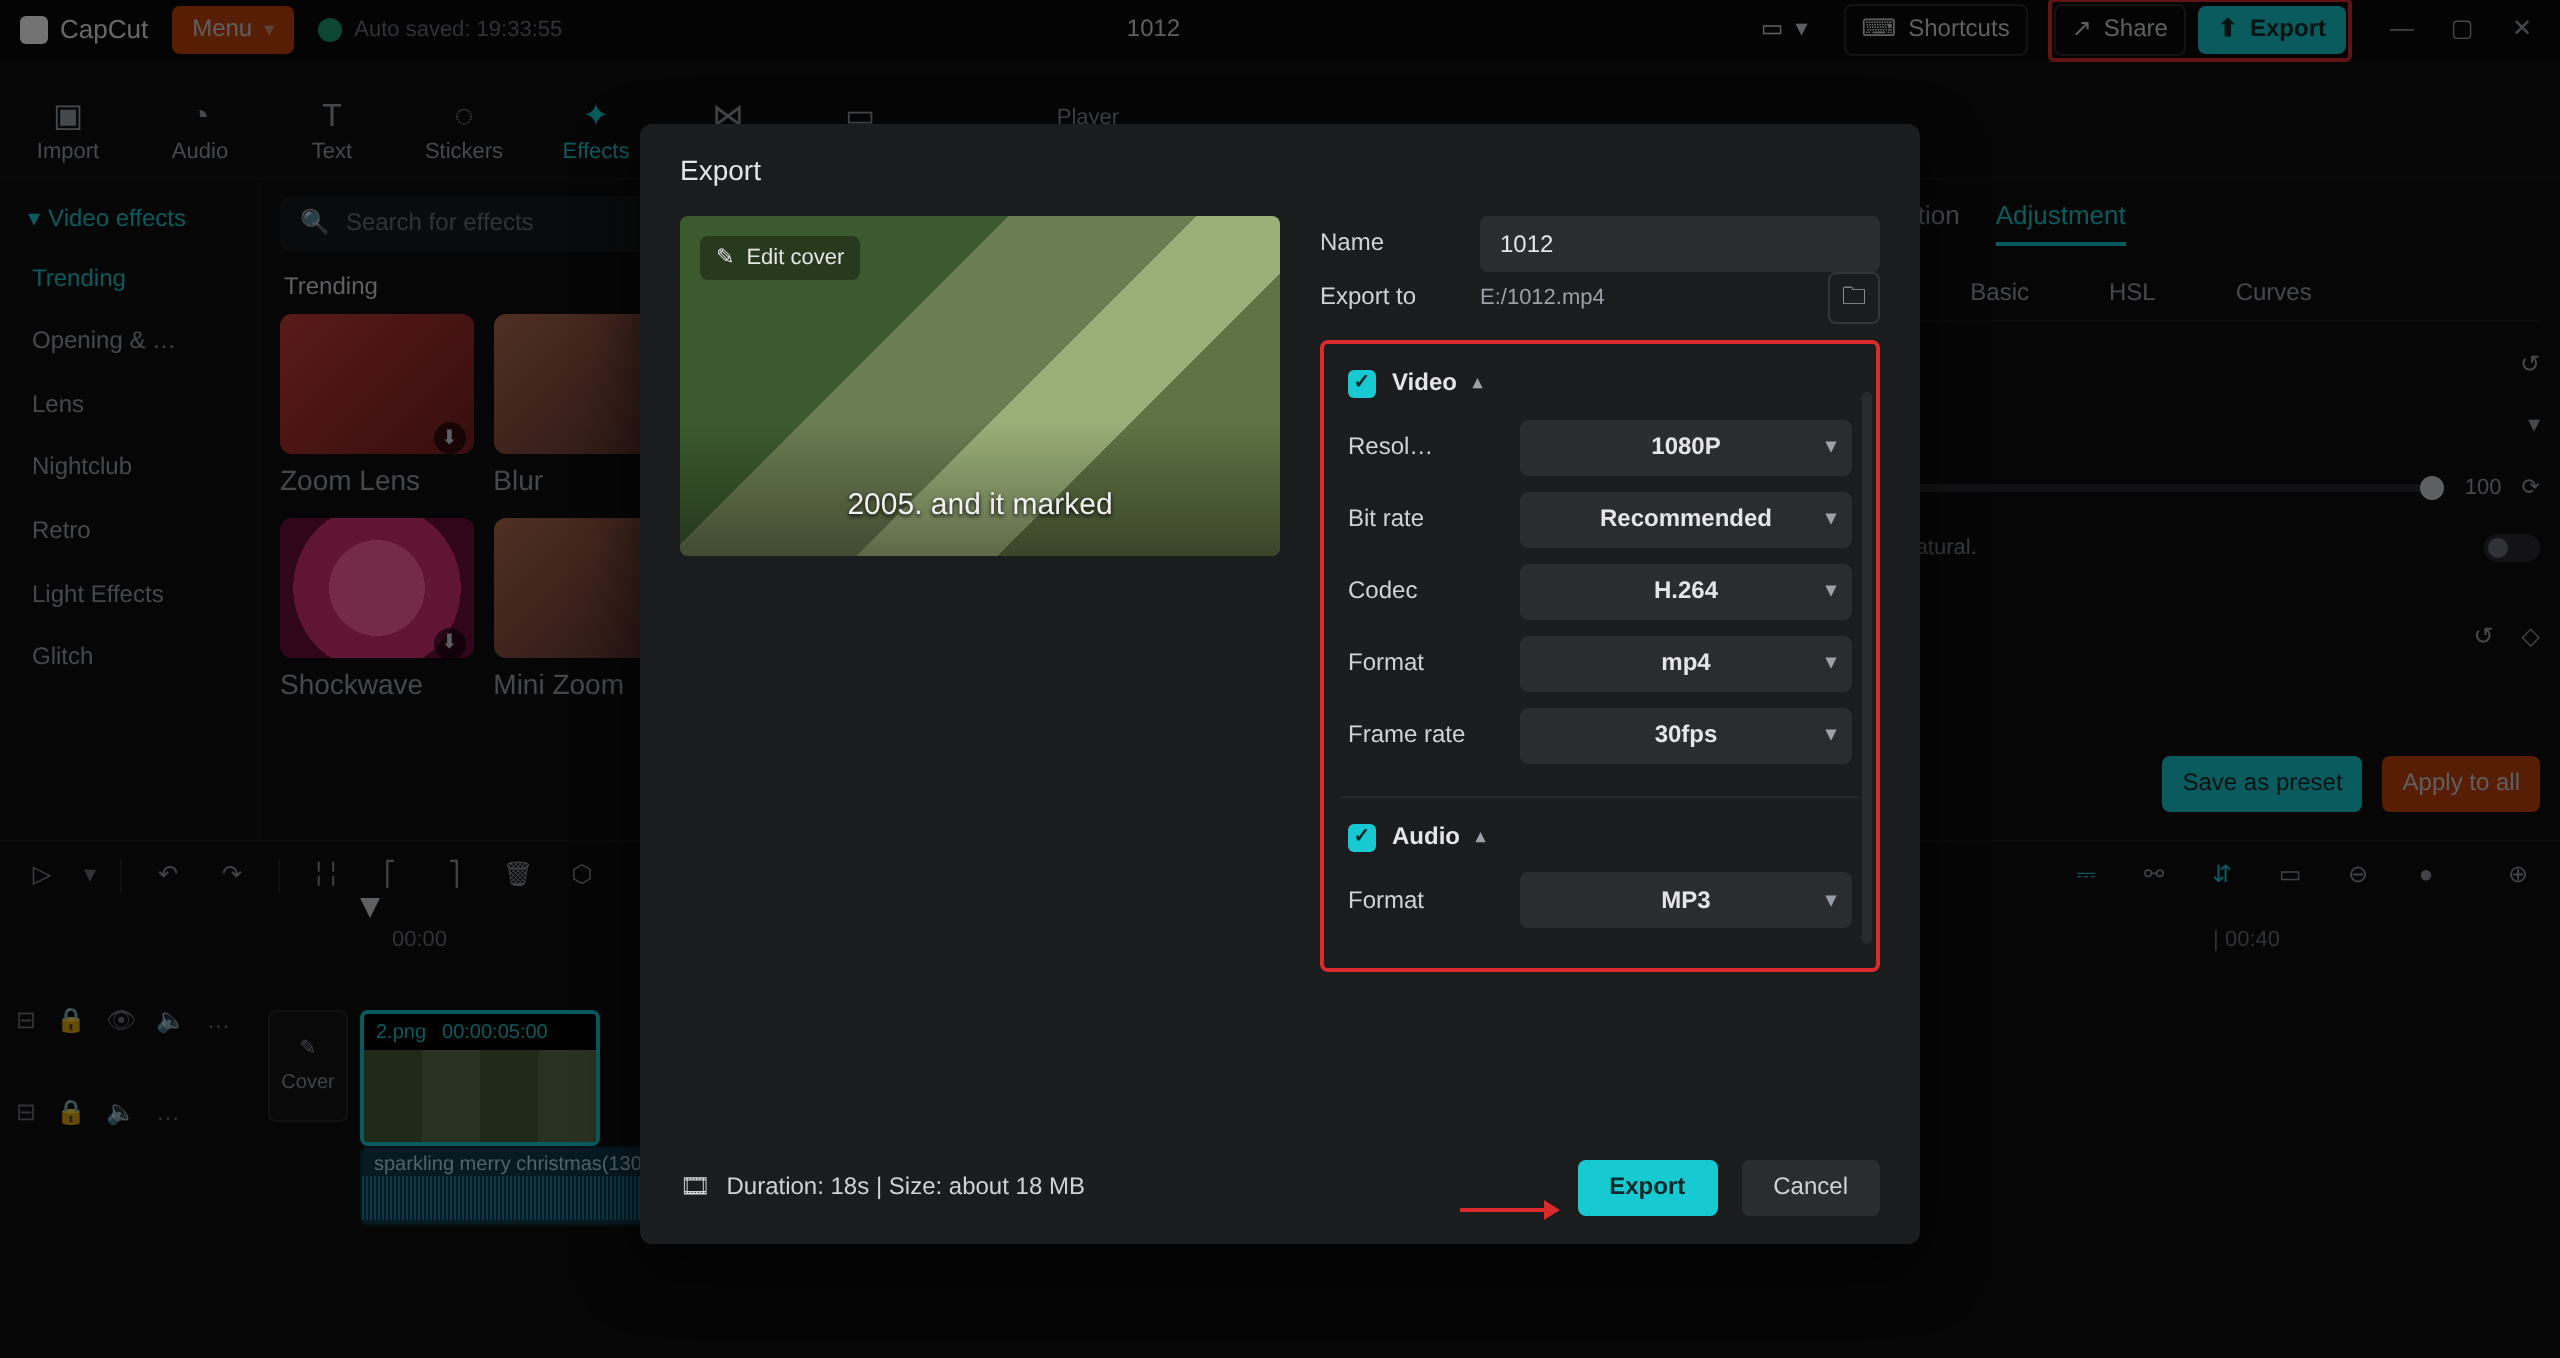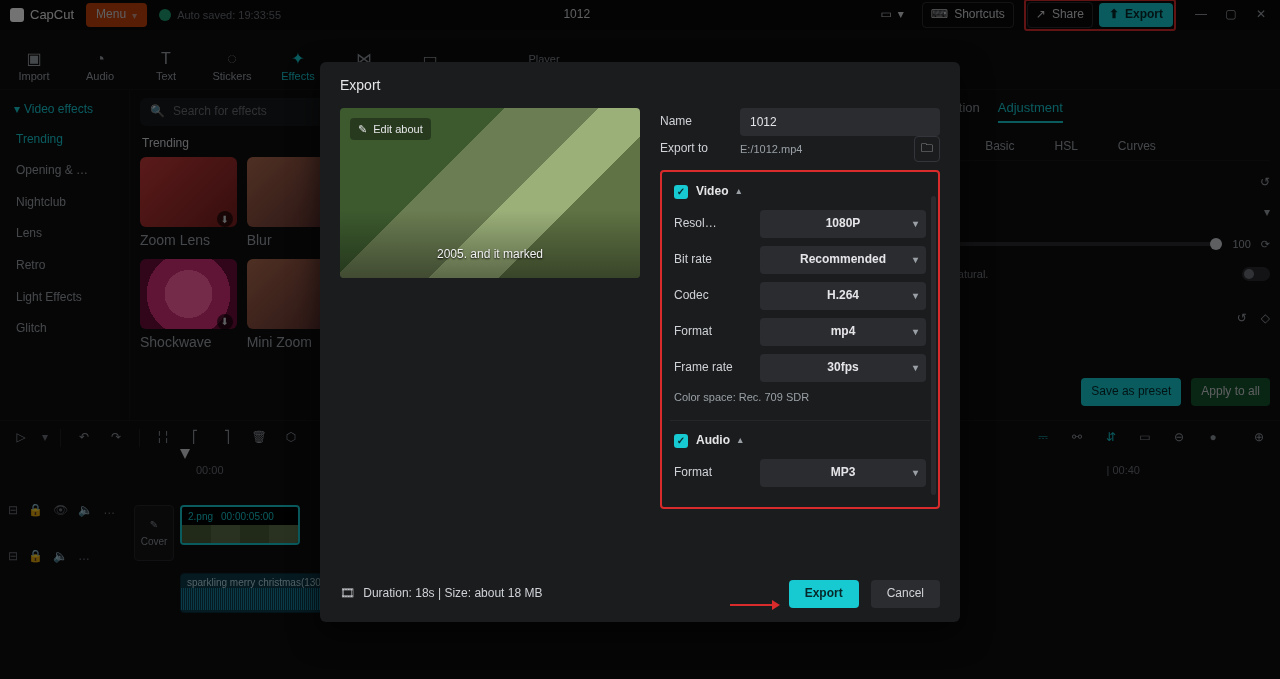--- a/index.html
+++ b/index.html
@@ -59,57 +59,57 @@
   .thumb .cap{margin-top:4px;font-size:14px;color:#9aa0a6;}
   .thumb .dl{position:absolute;right:4px;bottom:22px;width:16px;height:16px;border-radius:50%;background:rgba(0,0,0,.6);display:flex;align-items:center;justify-content:center;color:#cfd2d6;font-size:10px;}
   .player{grid-column:3;grid-row:2;padding:10px;color:#8e949b;}
   .rightpanel{grid-column:4;grid-row:2;padding:6px 10px;border-left:1px solid #141517;display:flex;flex-direction:column;gap:6px;}
   .rtabs{display:flex;gap:18px;font-size:13px;color:#9aa0a6;padding:4px 0;}
   .rtabs .rt.active{color:var(--accent);border-bottom:2px solid var(--accent);padding-bottom:4px;}
   .rsubtabs{display:flex;gap:40px;justify-content:center;font-size:12px;color:#9aa0a6;padding:6px 0;border-bottom:1px solid #17181a;}
   .rrow{display:flex;align-items:center;justify-content:flex-end;gap:10px;margin-top:auto;padding:8px 0;}
   .pill{padding:6px 10px;border-radius:4px;font-size:12px;}
   .pill.accent{background:var(--accent);color:#07282a;}
-  .pill.ghost{background:#14532d;color:#cfd2d6;}
+  .pill.ghost{background:#c2410c;color:#cfd2d6;}
   .slider-row{display:flex;align-items:center;gap:10px;color:#9aa0a6;font-size:11px;padding:10px 0;}
   .slider{flex:1;height:4px;border-radius:2px;background:#2b2c30;position:relative;}
   .slider .dot{position:absolute;right:0;top:-4px;width:12px;height:12px;border-radius:50%;background:#cfd2d6;}
   .hint{color:#7a8087;font-size:11px;}
   .switch{width:28px;height:14px;border-radius:10px;background:#2b2c30;position:relative;}
   .switch::after{content:"";position:absolute;left:2px;top:2px;width:10px;height:10px;border-radius:50%;background:#6b6f76;}
   
   .bottom{position:absolute;left:0;right:0;bottom:0;height:259px;border-top:1px solid #16171a;display:grid;grid-template-columns:130px 1fr;grid-template-rows:34px 30px 1fr;}
   .btools{grid-column:1/3;display:flex;align-items:center;gap:10px;padding:0 10px;}
   .btools .sep{width:1px;height:18px;background:#202124;margin:0 2px;}
   .btools .tb{width:22px;height:22px;display:flex;align-items:center;justify-content:center;color:#8e949b;border-radius:4px;}
   .btools .right{margin-left:auto;display:flex;gap:12px;align-items:center;}
   .ruler{grid-column:2;display:flex;align-items:center;padding:0 10px;color:#6b6f76;font-size:11px;position:relative;}
   .ruler .play{position:absolute;left:50px;top:-6px;width:10px;height:10px;background:#cfd2d6;clip-path:polygon(50% 100%,0 0,100% 0);}
   .tracks{grid-column:2;position:relative;padding:8px;}
   .trackctl{grid-column:1;grid-row:3;display:flex;flex-direction:column;gap:30px;padding:18px 8px;color:#6b6f76;}
   .trackctl .row{display:flex;gap:10px;align-items:center;}
-  .clip{position:absolute;height:40px;border-radius:4px;overflow:hidden;}
+  .clip{position:absolute;height:68px;border-radius:4px;overflow:hidden;}
   .clip.vid{left:50px;top:20px;width:120px;border:2px solid var(--accent);}
   .clip.vid .hdr{position:absolute;left:0;right:0;top:0;height:18px;background:rgba(0,0,0,.7);color:var(--accent);font-size:10px;display:flex;gap:8px;padding:2px 6px;align-items:center;}
   .clip.vid .body{position:absolute;inset:18px 0 0 0;background:linear-gradient(90deg,#4a5d38 0 25%,#5b6e47 0 50%,#4a5d38 0 75%,#5b6e47 0);}
   .clip.aud{left:50px;top:88px;width:380px;height:40px;background:#0e3a4a;border:1px solid #0a2b36;}
   .clip.aud .lbl{position:absolute;left:6px;top:2px;font-size:10px;color:#b8dbe6;white-space:nowrap;}
   .clip.aud .wave{position:absolute;left:0;right:0;bottom:2px;height:22px;background:repeating-linear-gradient(90deg,#1aa0c4 0 1px,transparent 1px 2px);opacity:.7;}
   .cover-btn{position:absolute;left:4px;top:20px;width:40px;height:56px;background:#141517;border:1px solid #26272a;border-radius:4px;display:flex;flex-direction:column;align-items:center;justify-content:center;color:#8e949b;font-size:10px;gap:4px;}
   
   .overlay{position:absolute;inset:0;background:var(--overlay);}
   .modal{position:absolute;left:320px;top:62px;width:640px;height:560px;background:#1b1c1e;border-radius:6px;box-shadow:0 12px 30px rgba(0,0,0,.6);}
   .modal .mhead{padding:14px 20px;font-size:14px;color:#e5e5e8;}
   .modal .mbody{display:grid;grid-template-columns:300px 1fr;gap:20px;padding:0 20px;}
   .cover{position:relative;height:170px;border-radius:4px;overflow:hidden;}
   .cover .art{position:absolute;inset:0;background:
     linear-gradient(180deg,rgba(0,0,0,0) 60%,rgba(0,0,0,.4)),
     linear-gradient(135deg,#3c5a2e 0 35%,#6b7d52 35% 55%,#9bb079 55% 70%,#5f7344 70% 100%);}
   .cover .ec{position:absolute;left:10px;top:10px;display:flex;gap:6px;align-items:center;background:rgba(0,0,0,.35);padding:4px 8px;border-radius:4px;font-size:11px;}
-  .cover .sub{position:absolute;left:0;right:0;bottom:16px;text-align:center;font-size:12px;color:#f1f1f1;text-shadow:0 1px 2px #000;}
+  .cover .sub{position:absolute;left:0;right:0;bottom:16px;text-align:center;font-size:15px;color:#f1f1f1;text-shadow:0 1px 2px #000;}
   .form{display:flex;flex-direction:column;gap:0;}
   .frow{display:flex;align-items:center;gap:10px;}
   .frow label{width:70px;color:#cfd2d6;font-size:12px;}
   .frow .inp{flex:1;background:var(--input);border:none;color:#e5e5e8;padding:7px 10px;border-radius:4px;font-size:12px;}
   .frow .path{flex:1;color:#9aa0a6;font-size:11px;}
   .browse{width:26px;height:26px;border:1px solid #34353a;border-radius:4px;display:flex;align-items:center;justify-content:center;color:#cfd2d6;}
   .group{border:2px solid var(--highlight);border-radius:4px;margin:8px 0 0;padding:10px 12px 12px;position:relative;}
   .gscroll{position:absolute;right:2px;top:24px;bottom:12px;width:5px;background:#2a2b2e;border-radius:3px;}
   .gtitle{display:flex;align-items:center;gap:8px;font-weight:600;color:#e5e5e8;margin:2px 0 10px;}
   .check{width:14px;height:14px;border-radius:3px;background:var(--accent);display:flex;align-items:center;justify-content:center;color:#07282a;font-size:10px;font-weight:700;}
@@ -211,22 +211,22 @@
     </div>
   </div>
 
   <div class="leftnav">
     <div class="group-title">
         <span>▾</span>
         <span>Video effects</span>
       </div>
     <div class="item active">Trending</div>
     <div class="item">Opening &amp; …</div>
+    <div class="item">Lens</div>
     <div class="item">Nightclub</div>
-    <div class="item">Lens</div>
     <div class="item">Retro</div>
     <div class="item">Light Effects</div>
     <div class="item">Glitch</div>
   </div>
 
   <div class="gallery">
     <div class="search">
       <span>🔍</span>
       <span style="color:#6b6f76">Search for effects</span>
     </div>
@@ -374,21 +374,21 @@
 <div class="overlay"></div>
 
 <div class="modal">
   <div class="mhead">Export</div>
   <div class="mbody">
     <div>
       <div class="cover">
         <div class="art"></div>
         <div class="ec">
             <span>✎</span>
-            <span>Edit about</span>
+            <span>Edit cover</span>
           </div>
         <div class="sub">2005. and it marked</div>
       </div>
     </div>
     <div class="form">
       <div class="frow">
         <label>Name</label>
         <input class="inp" value="1012" style="">
       </div>
       <div class="frow">
@@ -434,21 +434,20 @@
               <span class="chev">▾</span>
             </div>
           </div>
         <div class="srow">
             <label>Frame rate</label>
           <div class="sel">
               <span>30fps</span>
               <span class="chev">▾</span>
             </div>
           </div>
-        <div class="note">Color space: Rec. 709 SDR</div>
 
         <div style="height:1px;background:#26272a;margin:16px -4px 12px"></div>
 
         <div class="gtitle">
           <span class="check">✓</span>
           <span>Audio</span>
           <span style="font-size:9px;color:#9aa0a6">▴</span>
         </div>
         <div class="srow">
             <label>Format</label>

